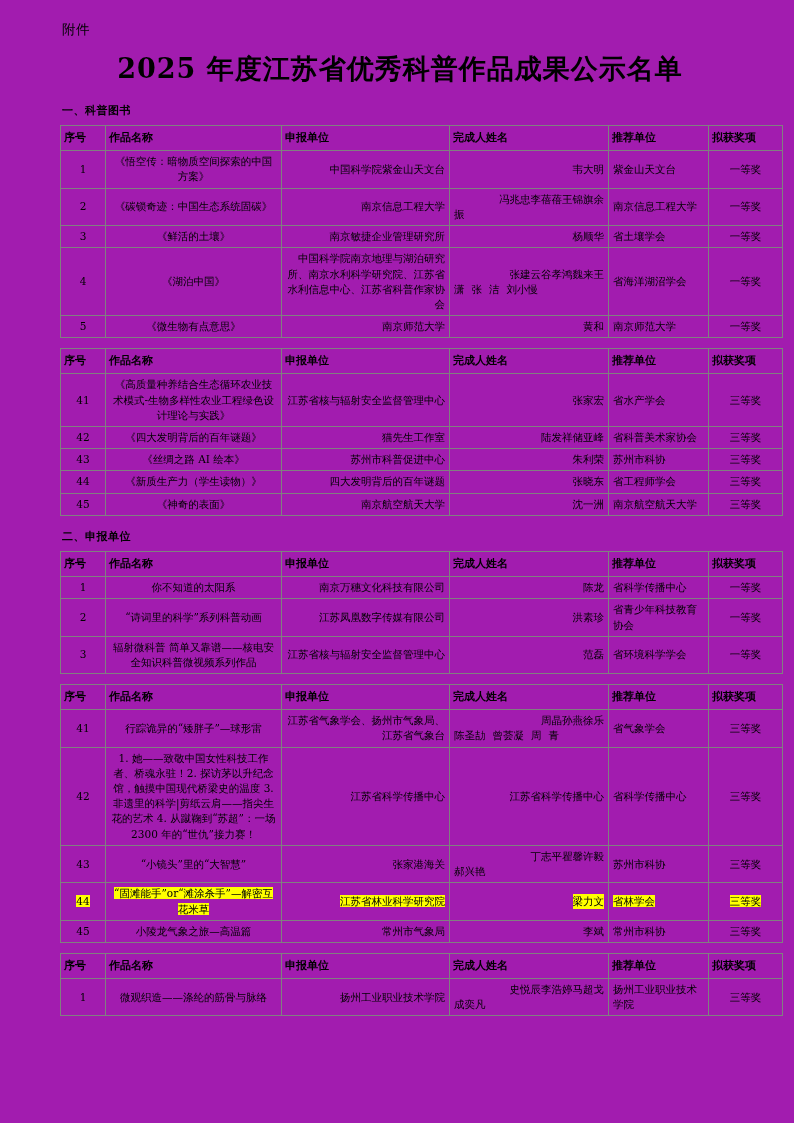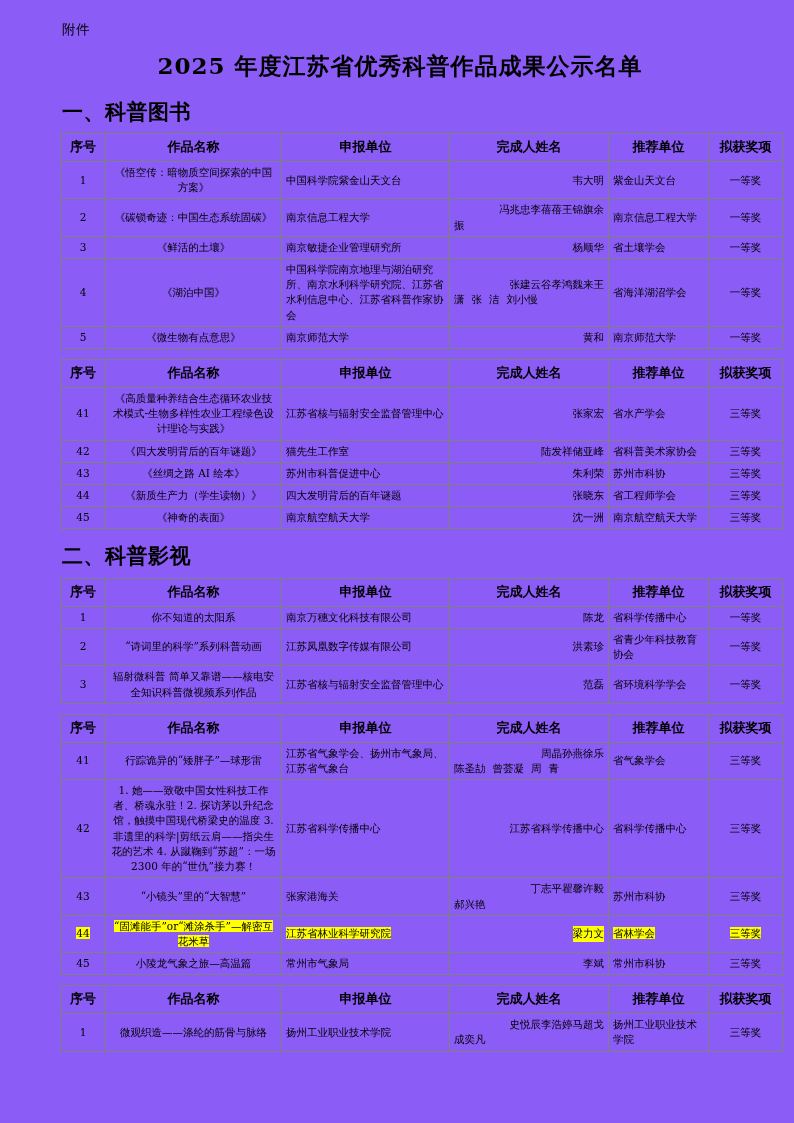--- a/index.html
+++ b/index.html
@@ -13,42 +13,42 @@
     font-family: "DejaVu Sans", "Liberation Sans", sans-serif;
     color: #000000;
     position: relative;
     overflow: hidden;
   }
   .page {
     width: 794px;
     min-height: 1123px;
     box-sizing: border-box;
     padding: 16px 54px 20px 60px;
-    background: #8b5cf6;
+    background: #a21caf;
   }
   .attachment-label {
     font-family: "DejaVu Sans", "Liberation Sans", sans-serif;
     font-size: 13.5px;
     line-height: 1.4;
     margin: 4px 0 6px 2px;
     letter-spacing: 0.5px;
   }
   .doc-title {
     font-family: "DejaVu Serif", "Liberation Serif", serif;
     font-weight: bold;
-    font-size: 23px;
+    font-size: 27px;
     text-align: center;
     letter-spacing: 1px;
     margin: 12px 0 18px 0;
     line-height: 1.3;
   }
   .section-heading {
     font-family: "DejaVu Sans", "Liberation Sans", sans-serif;
     font-weight: bold;
-    font-size: 21px;
+    font-size: 11px;
     margin: 14px 0 7px 2px;
     letter-spacing: 0.5px;
     line-height: 1.3;
   }
   table.award-table {
     border-collapse: collapse;
     width: 100%;
     table-layout: fixed;
     margin-bottom: 10px;
     font-family: "DejaVu Serif", "Liberation Serif", serif;
@@ -57,27 +57,27 @@
     border: 1px solid #808080;
     font-size: 10.5px;
     line-height: 1.45;
     padding: 3px 4px;
     vertical-align: middle;
     word-break: break-all;
   }
   table.award-table th {
     font-family: "DejaVu Sans", "Liberation Sans", sans-serif;
     font-weight: bold;
-    text-align: center;
-    font-size: 13px;
+    text-align: left;
+    font-size: 11px;
     padding: 4px 3px;
   }
   td.c-no, th.c-no { width: 38px; text-align: center; }
   td.c-name, th.c-name { width: 169px; text-align: center; }
-  td.c-unit, th.c-unit { width: 161px; text-align: left; }
+  td.c-unit, th.c-unit { width: 161px; text-align: right; }
   td.c-authors, th.c-authors { width: 152px; text-align: left; }
   td.c-rec, th.c-rec { width: 93px; text-align: left; }
   td.c-award, th.c-award { width: 67px; text-align: center; }
 
   .names {
     display: block;
   }
   .names .line {
     display: flex;
     justify-content: flex-end;
@@ -286,21 +286,21 @@
                 <span class="line">
                   <span class="nm">沈一洲</span>
                 </span>
               </span>
             </td>
             <td class="c-rec"><span>南京航空航天大学</span></td>
             <td class="c-award"><span>三等奖</span></td>
           </tr>
         </tbody>
       </table>
-      <div class="section-heading">二、科普影视</div>
+      <div class="section-heading">二、申报单位</div>
       <table class="award-table">
         <thead>
           <tr>
             <th class="c-no">序号</th>
             <th class="c-name">作品名称</th>
             <th class="c-unit">申报单位</th>
             <th class="c-authors">完成人姓名</th>
             <th class="c-rec">推荐单位</th>
             <th class="c-award">拟获奖项</th>
           </tr>

